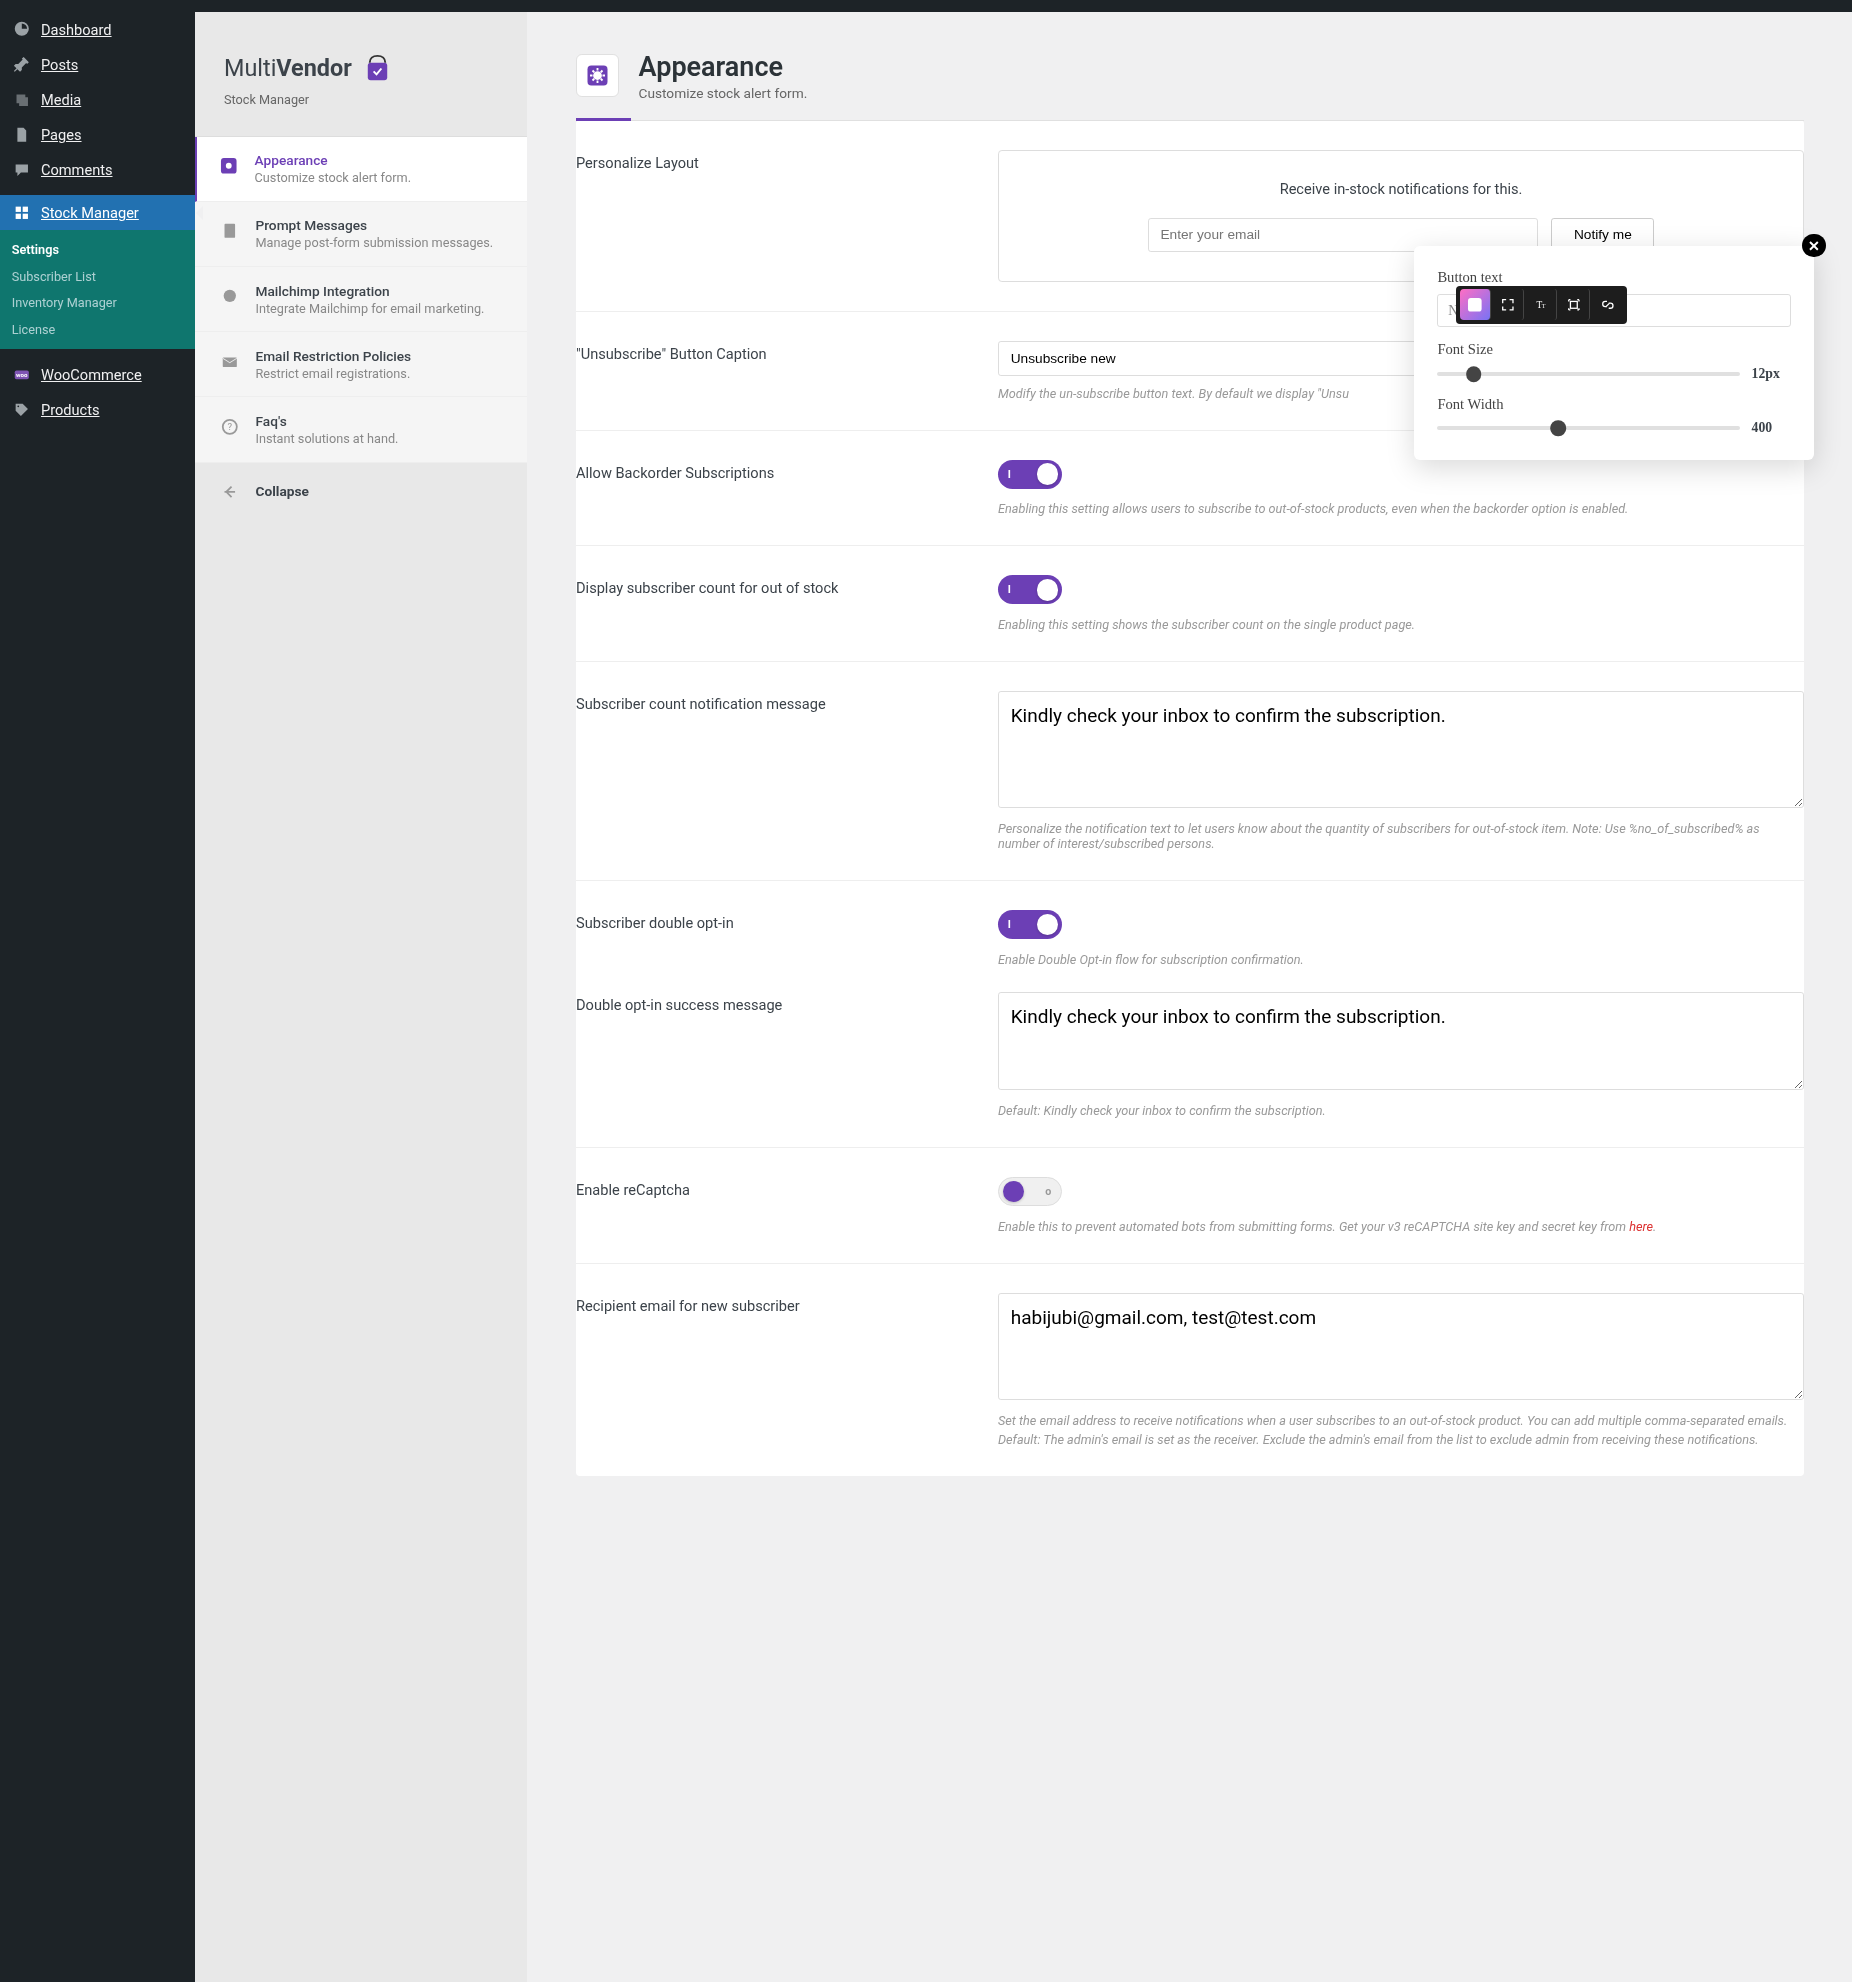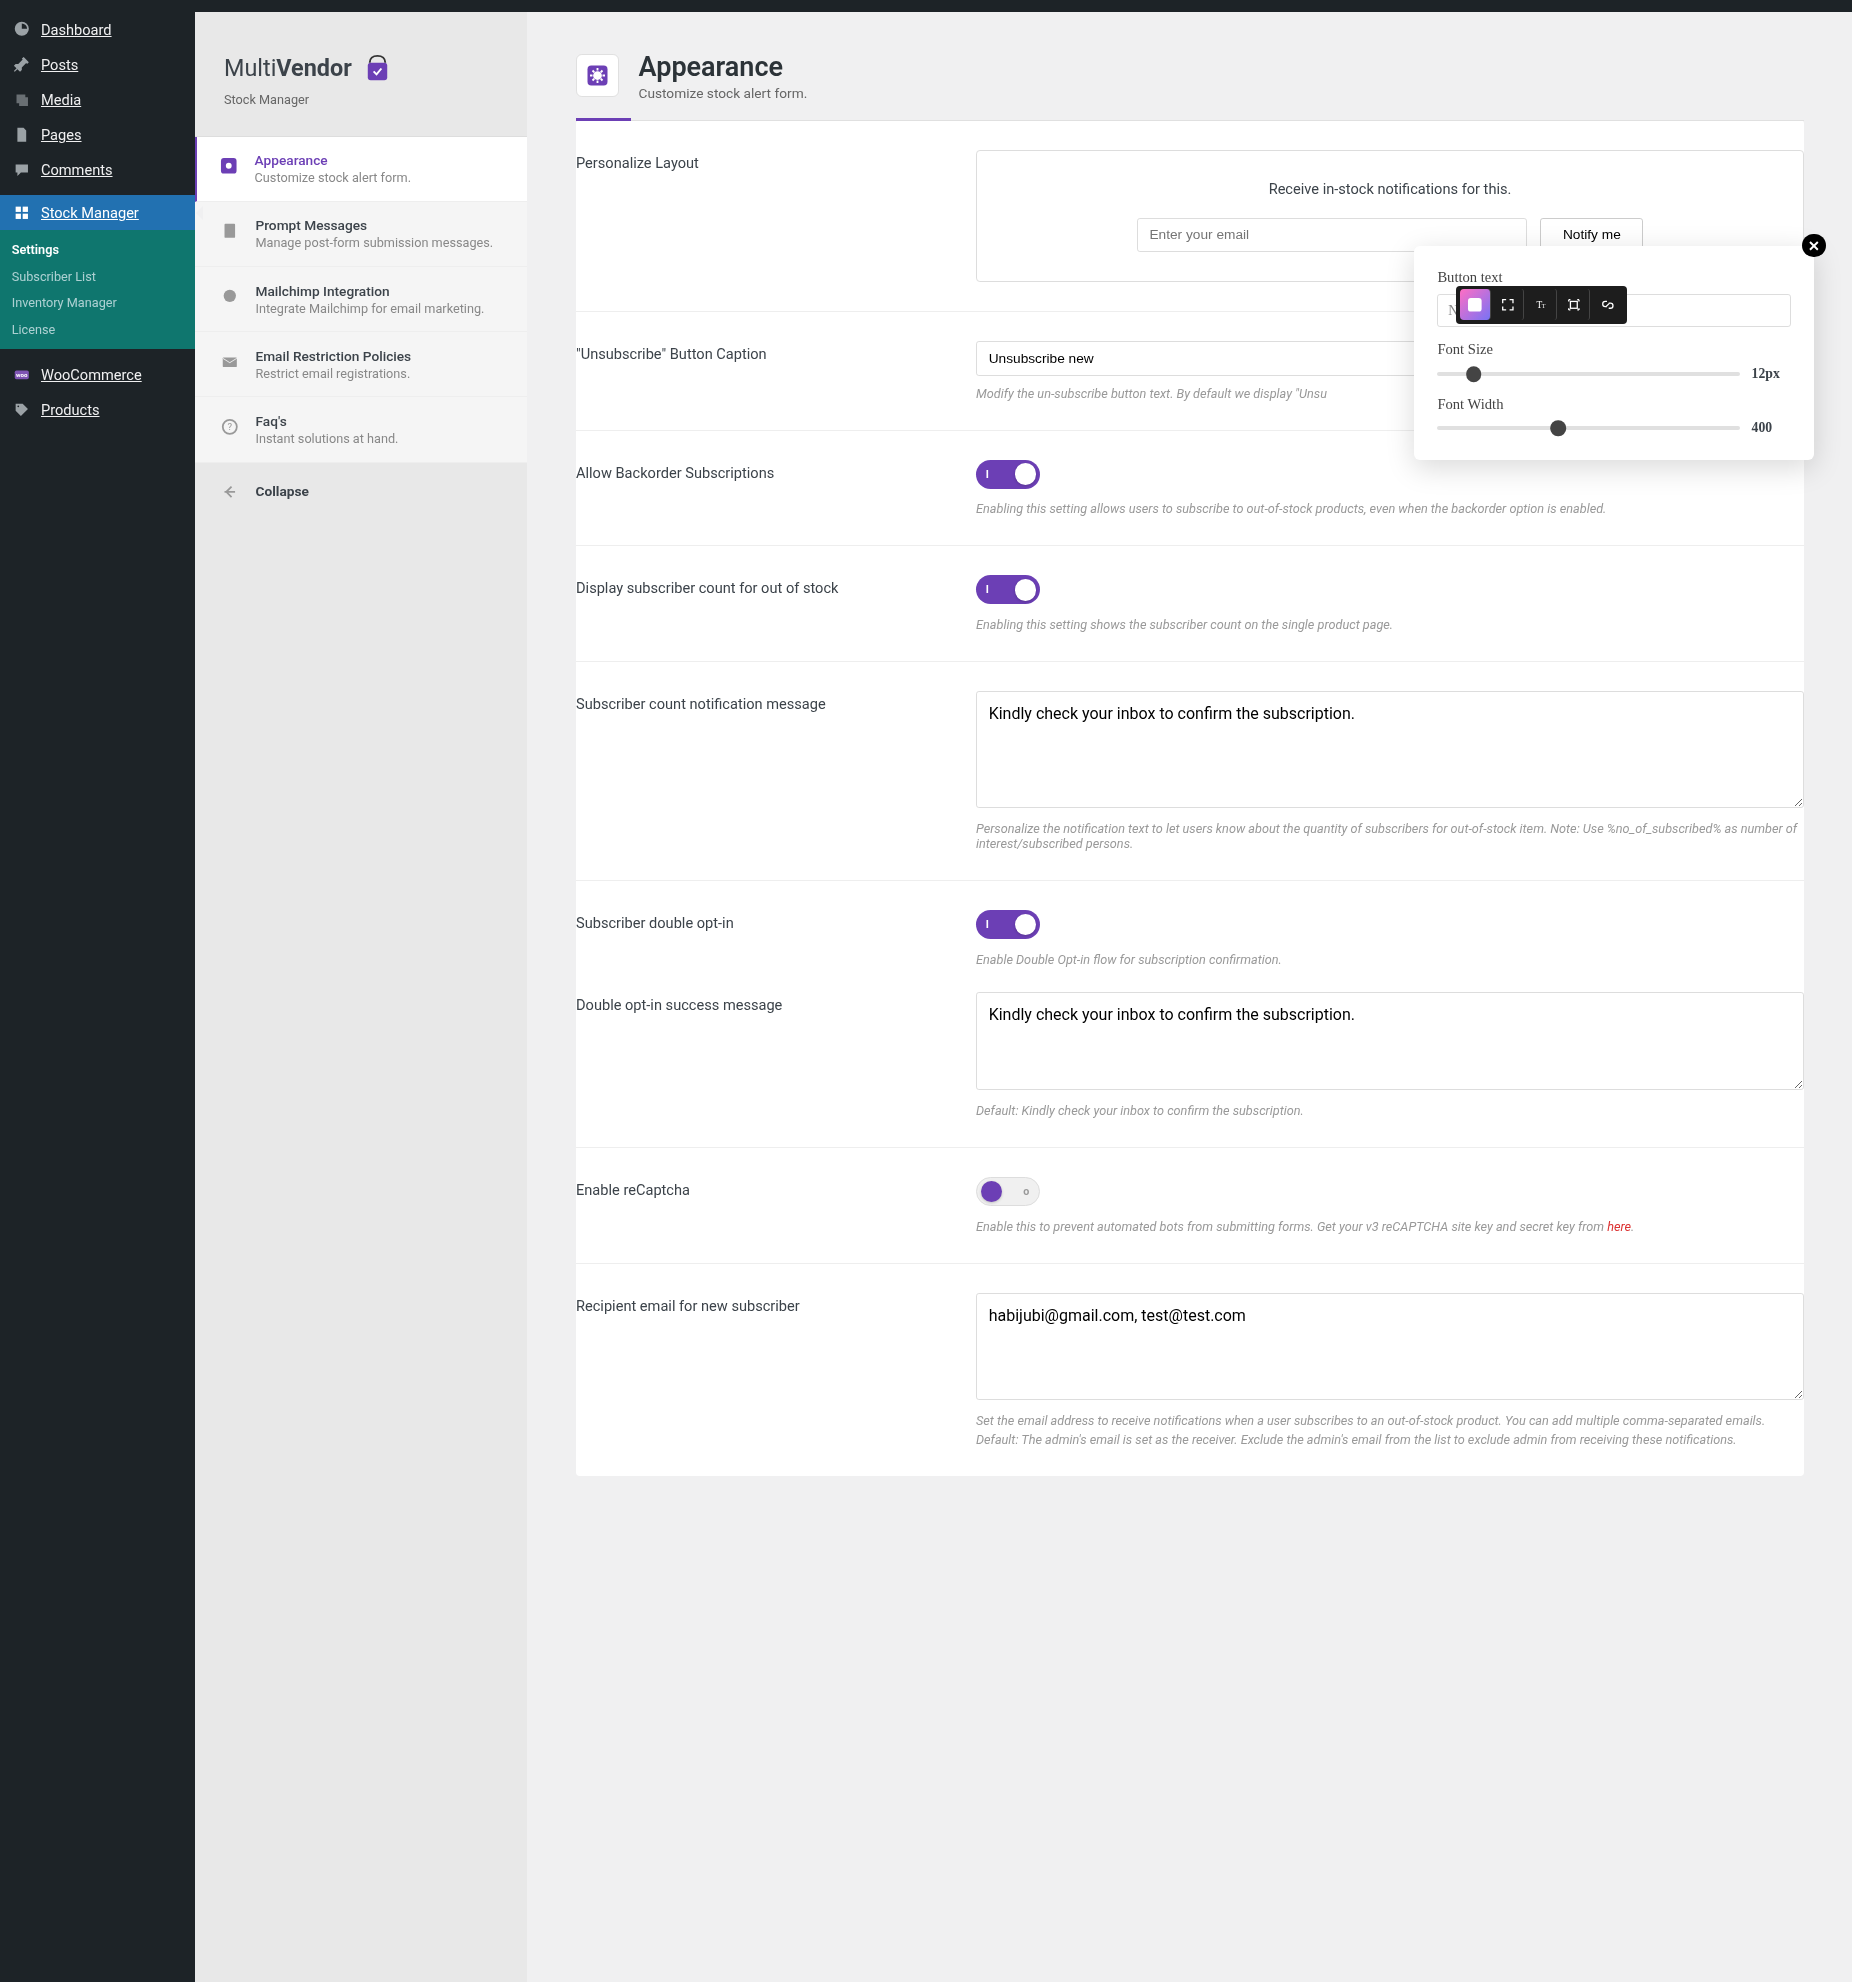--- a/index.html
+++ b/index.html
@@ -182,21 +182,21 @@
   left: 0; bottom: -1px;
   width: 55px;
   height: 2.9px;
   background: #6c3fb5;
 }
 .settings-list { }
 .setting-row {
   display: flex;
   padding: 29px 0;
   border-bottom: 1px solid #eee;
-  gap: 39px;
+  gap: 61px;
 }
 .setting-row:last-child { border-bottom: none; }
 .setting-label {
   width: 361px;
   flex-shrink: 0;
   font-size: 14.6px;
   color: #3c434a;
   padding-top: 3.9px;
 }
 .setting-control {
@@ -251,21 +251,21 @@
   border: 1px solid #ddd;
   border-radius: 2.9px;
   font-size: 13.7px;
 }
 .textarea {
   width: 100%;
   min-height: 117px;
   padding: 11.7px;
   border: 1px solid #ddd;
   border-radius: 2.9px;
-  font-size: 16px;
+  font-size: 19px;
   font-family: inherit;
   resize: vertical;
 }
 
 .toggle {
   width: 64px;
   height: 29px;
   background: #6c3fb5;
   border-radius: 14.6px;
   position: relative;

